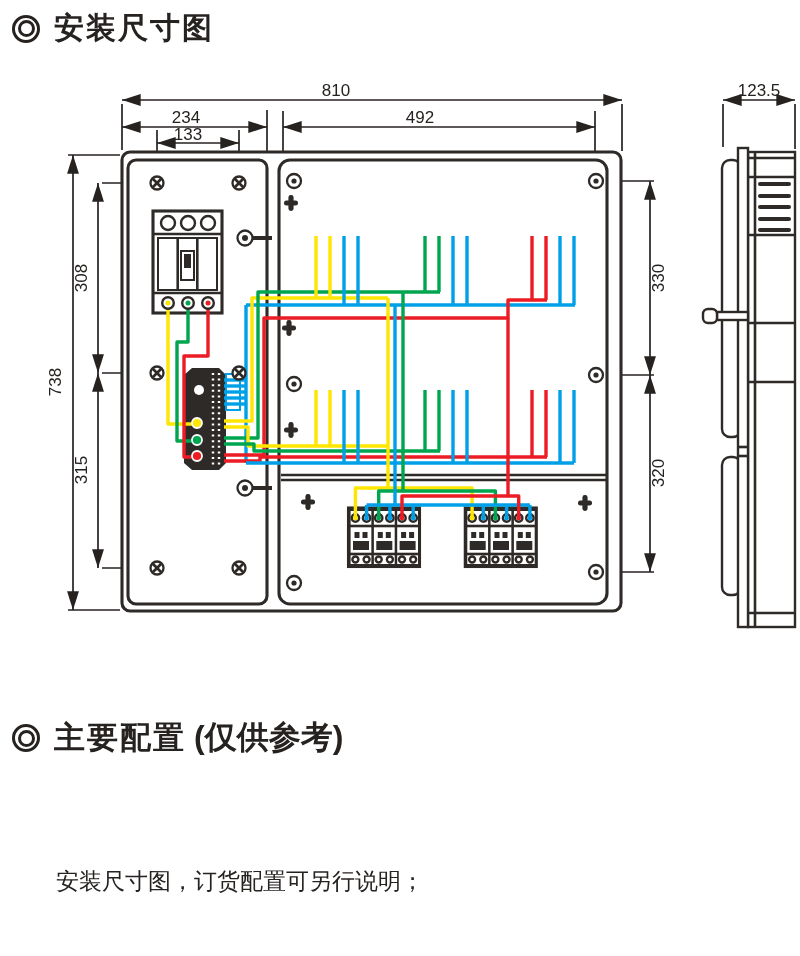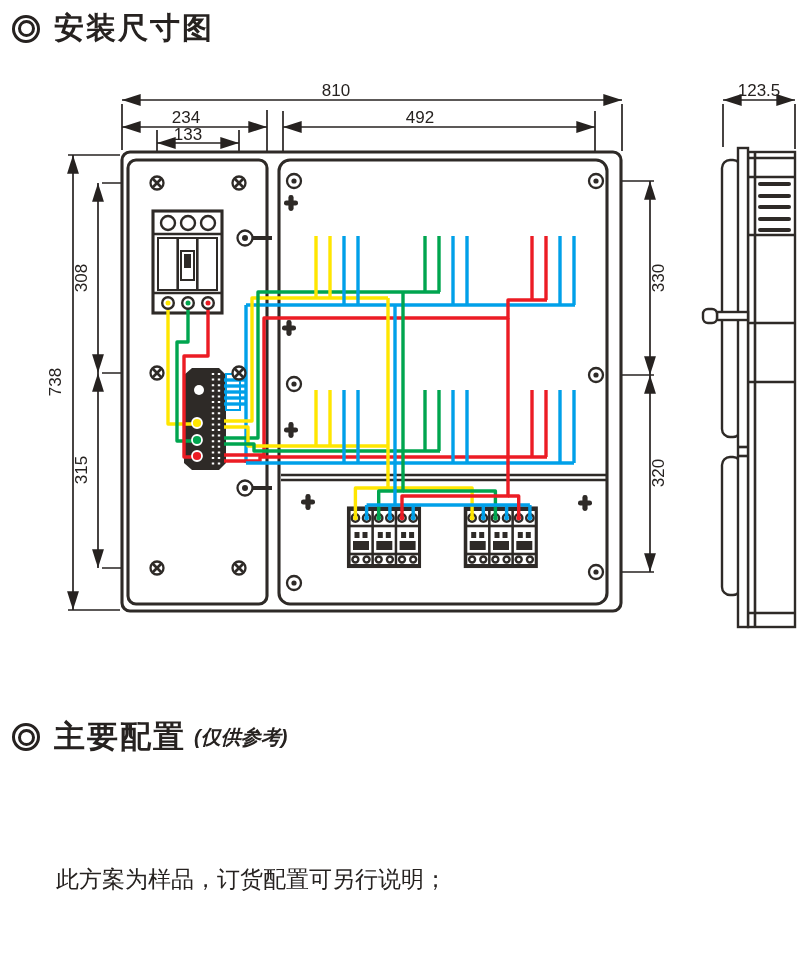--- a/index.html
+++ b/index.html
@@ -6,21 +6,21 @@
   #page{position:relative;width:800px;height:956px;background:#fff;overflow:hidden;
         font-family:"Liberation Sans",sans-serif;color:var(--ink,#262220);}
   .title-row{position:absolute;left:12px;top:8px;display:flex;align-items:center;gap:14px;
              font-size:30px;font-weight:bold;letter-spacing:2px;}
   .bullseye{width:22px;height:22px;border:3px solid var(--ink,#262220);border-radius:50%;
             display:inline-flex;align-items:center;justify-content:center;flex:0 0 auto;}
   .bullseye::after{content:"";width:11px;height:11px;border:3px solid var(--ink,#262220);border-radius:50%;}
   #cfg{position:absolute;left:12px;top:688px;width:780px;}
   .cfg-head{display:flex;align-items:center;gap:14px;margin-top:28px;}
   .cfg-h2{font-size:31px;font-weight:bold;letter-spacing:2px;}
-  .cfg-note{font-size:20px;font-weight:bold;margin-left:-6px;font-style:italic;}
+  .cfg-note{font-size:32px;font-weight:bold;margin-left:-6px;}
   .cfg-lines{margin:14px 0 0 44px;font-size:23px;line-height:43px;white-space:pre;}
   svg{position:absolute;left:0;top:0;}
   .dim{stroke:var(--ink,#262220);stroke-width:1.7;fill:none;}
   .dimtxt{font-family:"Liberation Sans",sans-serif;font-size:17px;fill:var(--ink,#262220);}
   .ln{stroke:var(--line,#2e2a27);fill:none;stroke-width:2.6;}
   .ln3{stroke:var(--line,#2e2a27);fill:#fff;stroke-width:3.1;}
   .lnw{stroke:var(--line,#2e2a27);fill:#fff;stroke-width:2.4;}
   .comp{stroke:var(--line,#2e2a27);fill:#fff;stroke-width:2;}
   .dk{fill:var(--line,#2e2a27);stroke:none;}
   .scr{fill:#fff;stroke:var(--line,#2e2a27);stroke-width:2.3;}
@@ -307,21 +307,21 @@
     </g>
   </svg>
 
   <div id="cfg">
     <div class="cfg-head">
       <span class="bullseye"></span>
       <span class="cfg-h2">主要配置</span>
       <span class="cfg-note">(仅供参考)</span>
     </div>
     <div class="cfg-lines">
-      <div>此方案为样品，订货配置可另行说明；</div>
+      <div>安装尺寸图，订货配置可另行说明；</div>
       
       
       
       
     </div>
   </div>
 
 </div>
 
 </body></html>

